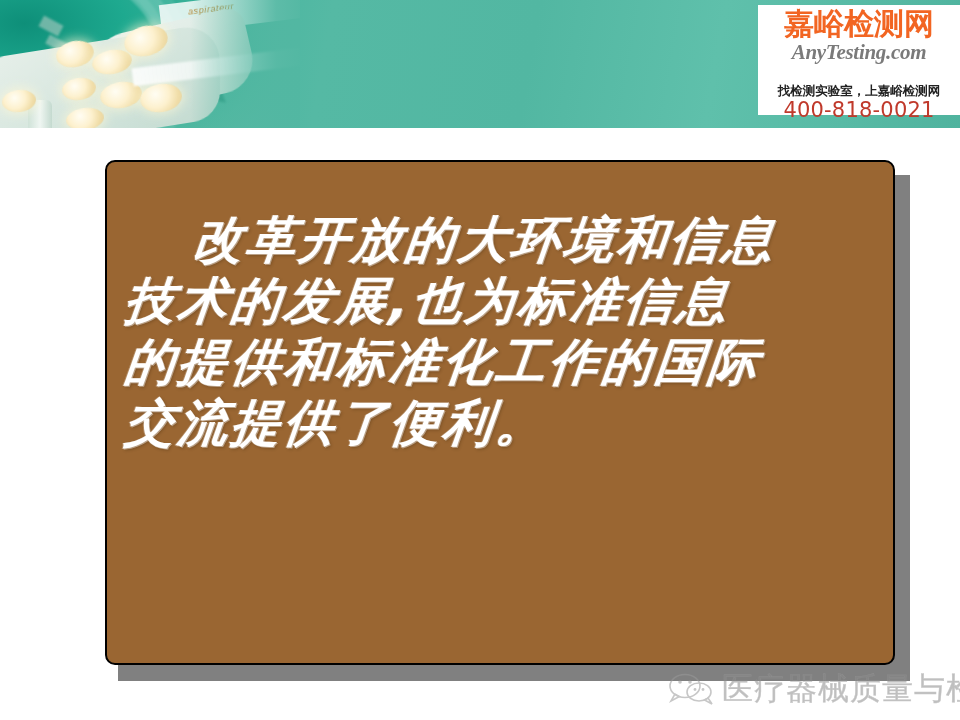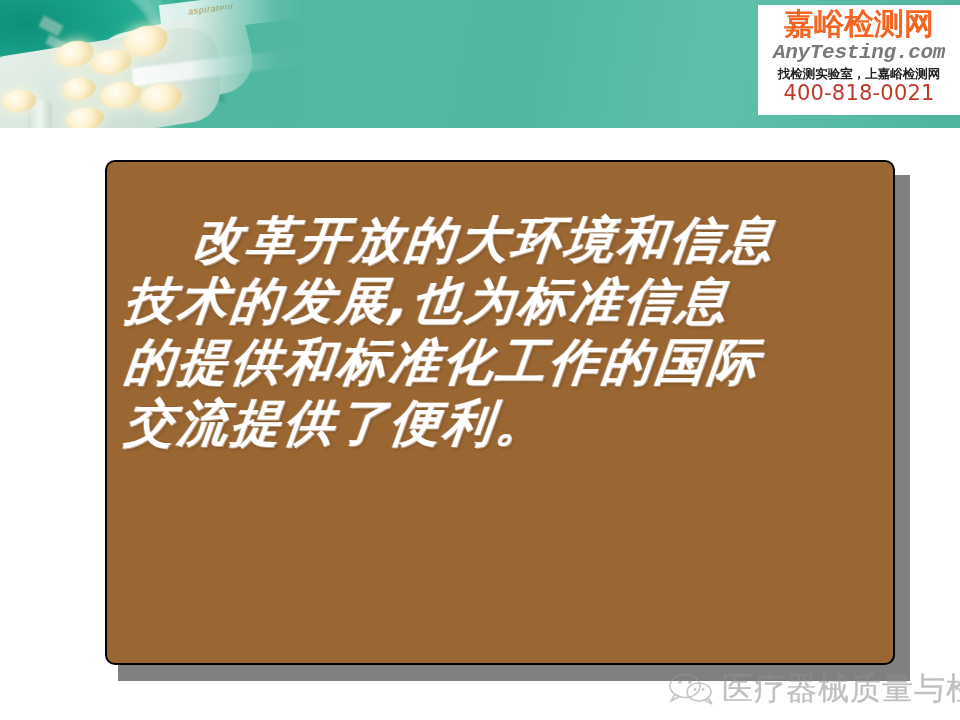--- a/index.html
+++ b/index.html
@@ -173,29 +173,29 @@
     font-family:"DejaVu Sans", sans-serif;
   }
   .logo-en {
     font-size:21px;
     font-weight:bold;
     font-style:italic;
     color:#7A7A7A;
     letter-spacing:-.3px;
     line-height:1.1;
     margin-top:1px;
-    font-family:Liberation Mono, monospace;
+    font-family:Liberation Serif, serif;
     white-space:nowrap;
   }
   .logo-tag {
     font-size:12.5px;
     font-weight:bold;
     color:#222222;
     line-height:1.2;
-    margin-top:2px;
+    margin-top:19px;
     white-space:nowrap;
     font-family:"DejaVu Sans", sans-serif;
   }
   .logo-phone {
     font-size:21px;
     font-weight:normal;
     color:#C0392B;
     letter-spacing:.2px;
     line-height:1.1;
     margin-top:1px;

